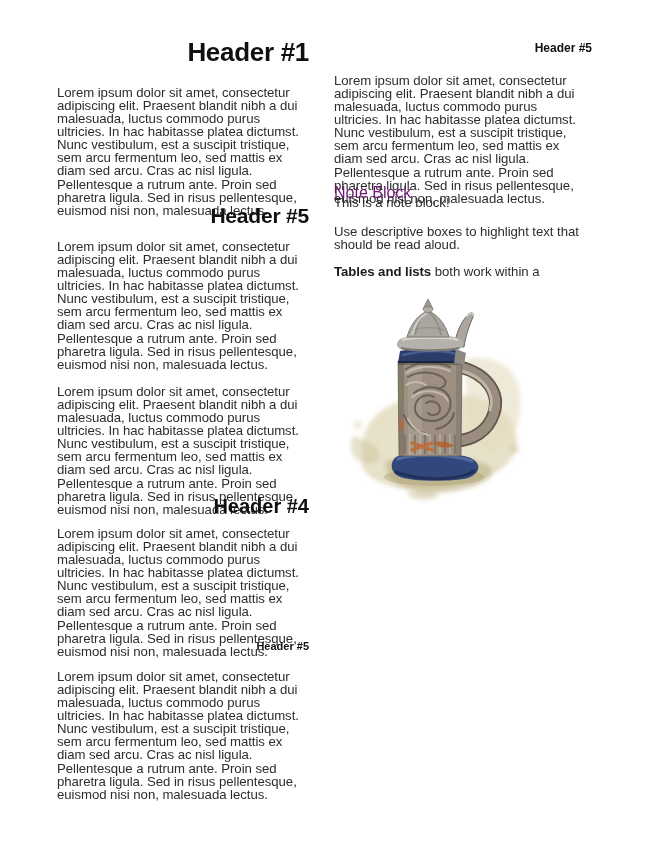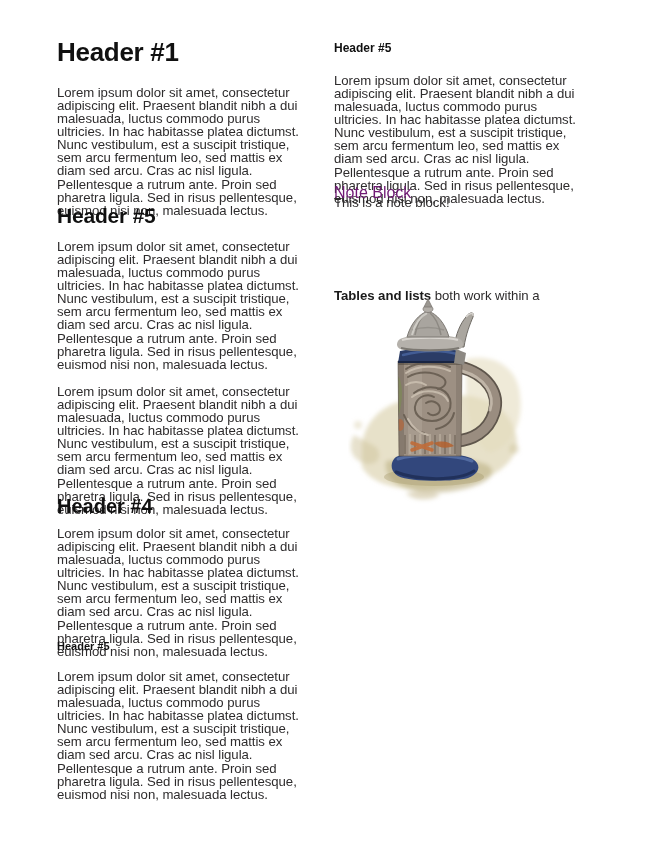--- a/index.html
+++ b/index.html
@@ -9,29 +9,29 @@
     overflow:hidden;position:relative;
   }
   .page{position:absolute;left:0;top:0;width:652px;height:844px;background:#ffffff;}
   .abs{position:absolute;}
   .colL{left:57px;width:252px;}
   .colR{left:334px;width:258px;}
   .body-text{
     font-size:13.2px;line-height:13.05px;color:#2e2c2d;
     white-space:pre-line;letter-spacing:-0.05px;
   }
-  .hd{font-weight:700;color:#101010;margin:0;white-space:nowrap;}
+  .hd{font-weight:700;color:#101010;margin:0;white-space:nowrap;text-align:right;}
   .h1{font-size:26px;line-height:26px;letter-spacing:-0.3px;}
   .h2{font-size:21px;line-height:21px;letter-spacing:-0.2px;}
   .h3{font-size:17px;line-height:17px;}
   .h4{font-size:20px;line-height:14px;}
   .h5{font-size:11px;line-height:11px;}
   .h5r{font-size:12px;line-height:12px;}
   .mini-hd{font-size:16px;line-height:13.05px;font-weight:400;color:#701a75;white-space:nowrap;}
-  .line{height:13.05px;margin-top:24px;}
+  .line{height:13.05px;}
   .b{font-weight:700;color:#1a1a1a;}
   svg{display:block;}
 </style>
 </head>
 <body>
 
 <div class="page">
 
   <h1 class="abs colL hd h1" style="top:39px">Header #1</h1>
 
@@ -108,20 +108,22 @@
 diam sed arcu. Cras ac nisl ligula.
 Pellentesque a rutrum ante. Proin sed
 pharetra ligula. Sed in risus pellentesque,
 euismod nisi non, malesuada lectus.</p>
 
   <div class="abs colR mini-hd" style="top:186px">Note Block</div>
 
   <div class="abs colR body-text" style="top:196px">This is a note block!</div>
 
 
+  <div class="abs colR body-text" style="top:225px">Use descriptive boxes to highlight text that
+should be read aloud.</div>
 
   <div class="abs colR body-text" style="top:252px">
     <div class="line"><span class="b">Tables and lists</span><span> both work within a</span></div>
   </div>
 
   <svg class="abs" style="left:348px;top:297px" width="182" height="208" viewBox="0 0 182 208" aria-label="beer stein">
     <defs>
       <filter id="wcblur" x="-20%" y="-20%" width="140%" height="140%">
         <feGaussianBlur stdDeviation="2.2"></feGaussianBlur>
       </filter>

